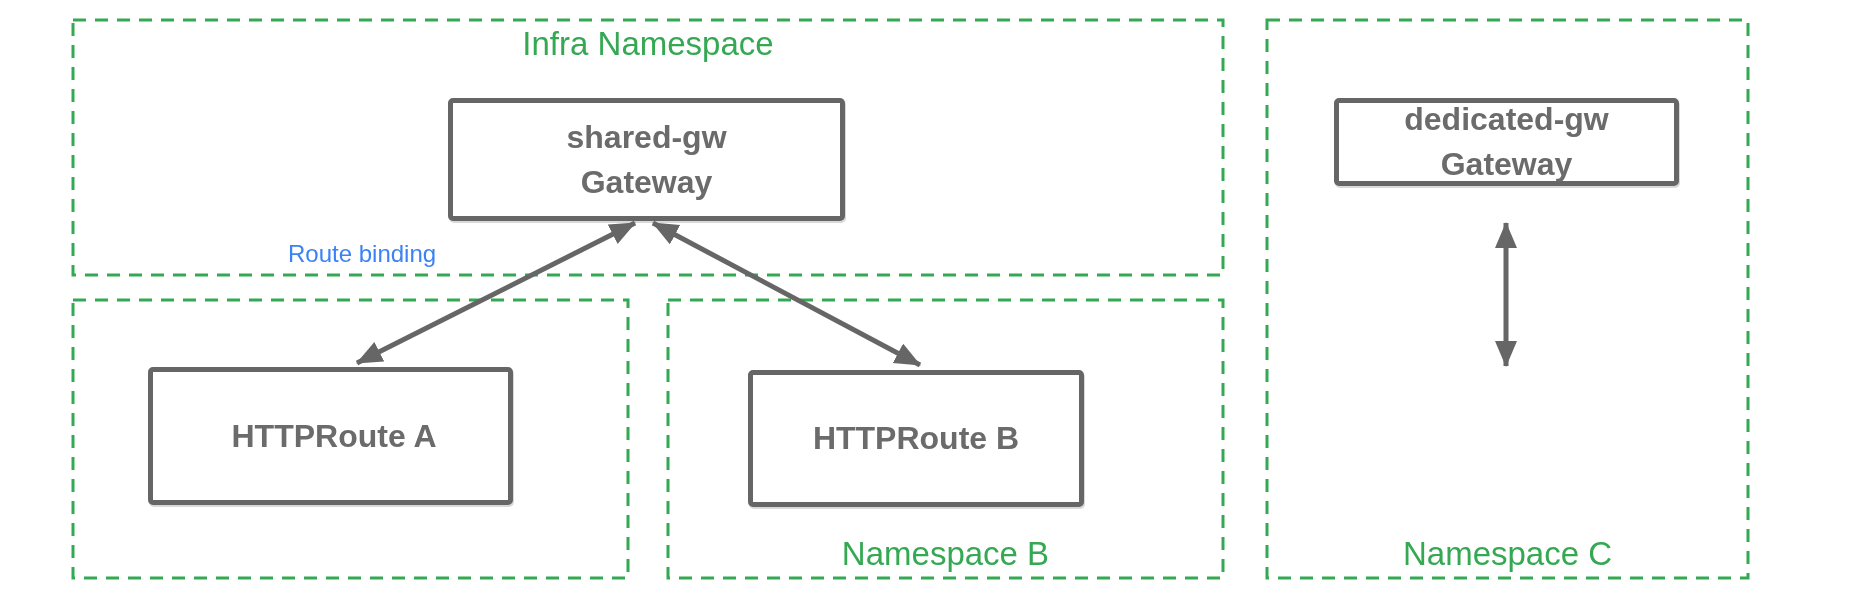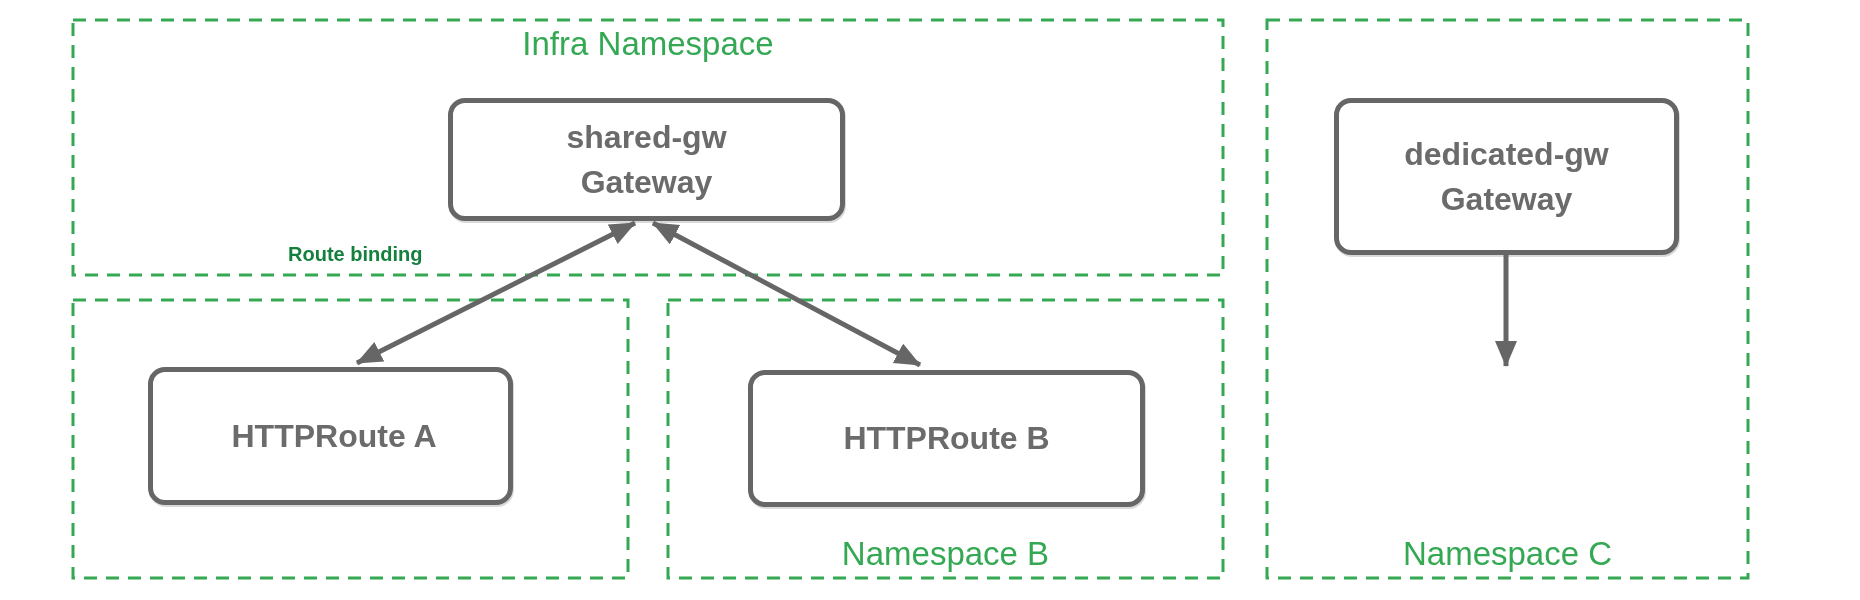--- a/index.html
+++ b/index.html
@@ -19,21 +19,21 @@
     position: absolute;
     left: 0;
     top: 0;
     width: 1860px;
     height: 600px;
   }
   .node-box {
     position: absolute;
     box-sizing: border-box;
     border: 5px solid #666666;
-    border-radius: 17px;
+    border-radius: 5px;
     background: #ffffff;
     display: flex;
     flex-direction: column;
     align-items: center;
     justify-content: center;
     text-align: center;
     color: #6b6b6b;
     font-weight: bold;
     font-size: 32px;
     line-height: 45px;
@@ -44,37 +44,37 @@
     position: absolute;
     text-align: center;
     color: #34a853;
     font-weight: normal;
     font-size: 33px;
     line-height: 34px;
     z-index: 3;
   }
   .edge-label {
     position: absolute;
-    color: #15803d;
-    font-weight: bold;
-    font-size: 20px;
+    color: #3b82f6;
+    font-weight: normal;
+    font-size: 24px;
     line-height: 32px;
     z-index: 3;
   }
   
   #infra-label   { left: 73px;   top: 27px;  width: 1150px; }
   #ns-a-label    { left: 73px;   top: 537px; width: 555px; }
   #ns-b-label    { left: 668px;  top: 537px; width: 555px; }
   #ns-c-label    { left: 1267px; top: 537px; width: 481px; }
   #route-binding-label { left: 288px; top: 238px; }
   
   #shared-gw-node    { left: 448px;  top: 98px;  width: 397px; height: 123px; }
-  #dedicated-gw-node { left: 1334px; top: 98px;  width: 345px; height: 157px; }
+  #dedicated-gw-node { left: 1334px; top: 98px;  width: 345px; height: 88px; }
   #httproute-a-node  { left: 148px;  top: 367px; width: 365px; height: 138px; padding-left: 7px; }
-  #httproute-b-node  { left: 748px;  top: 370px; width: 397px; height: 137px; }
+  #httproute-b-node  { left: 748px;  top: 370px; width: 336px; height: 137px; }
   #httproute-c-node  { left: 1334px; top: 369px; width: 345px; height: 139px; }
 </style>
 </head>
 <body>
 
 <div id="canvas">
 
   <svg id="diagram-svg" viewBox="0 0 1860 600" xmlns="http://www.w3.org/2000/svg">
     <defs>
       <marker id="arrowhead" markerUnits="userSpaceOnUse" markerWidth="28" markerHeight="24" refX="25" refY="11" orient="auto-start-reverse">

